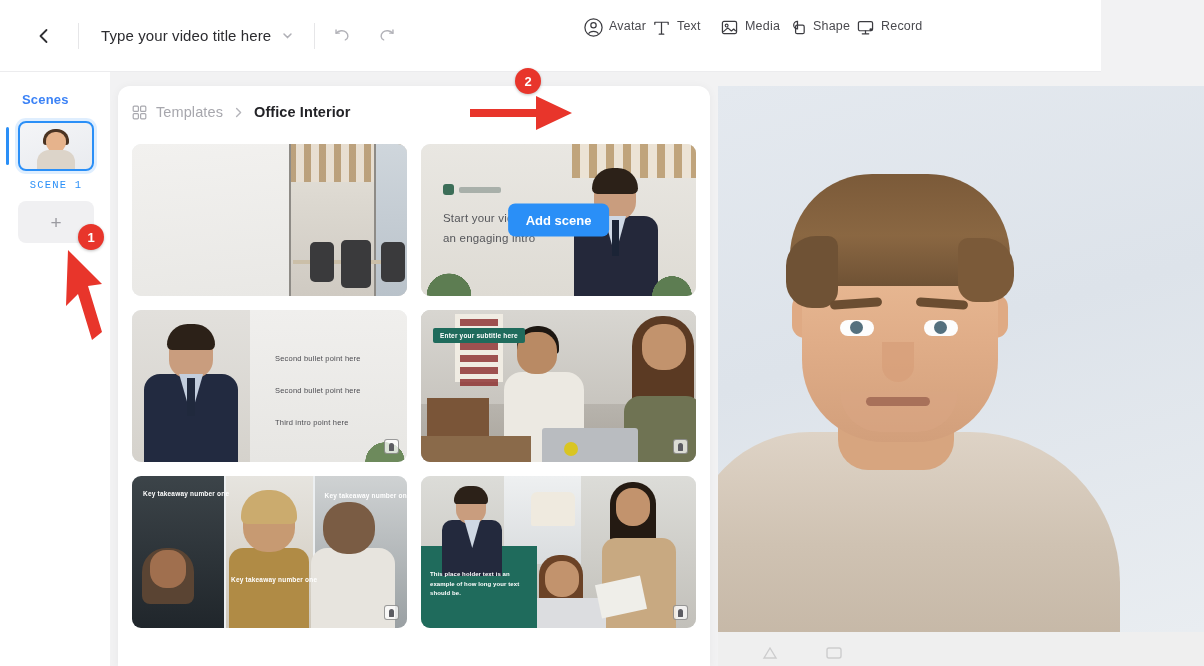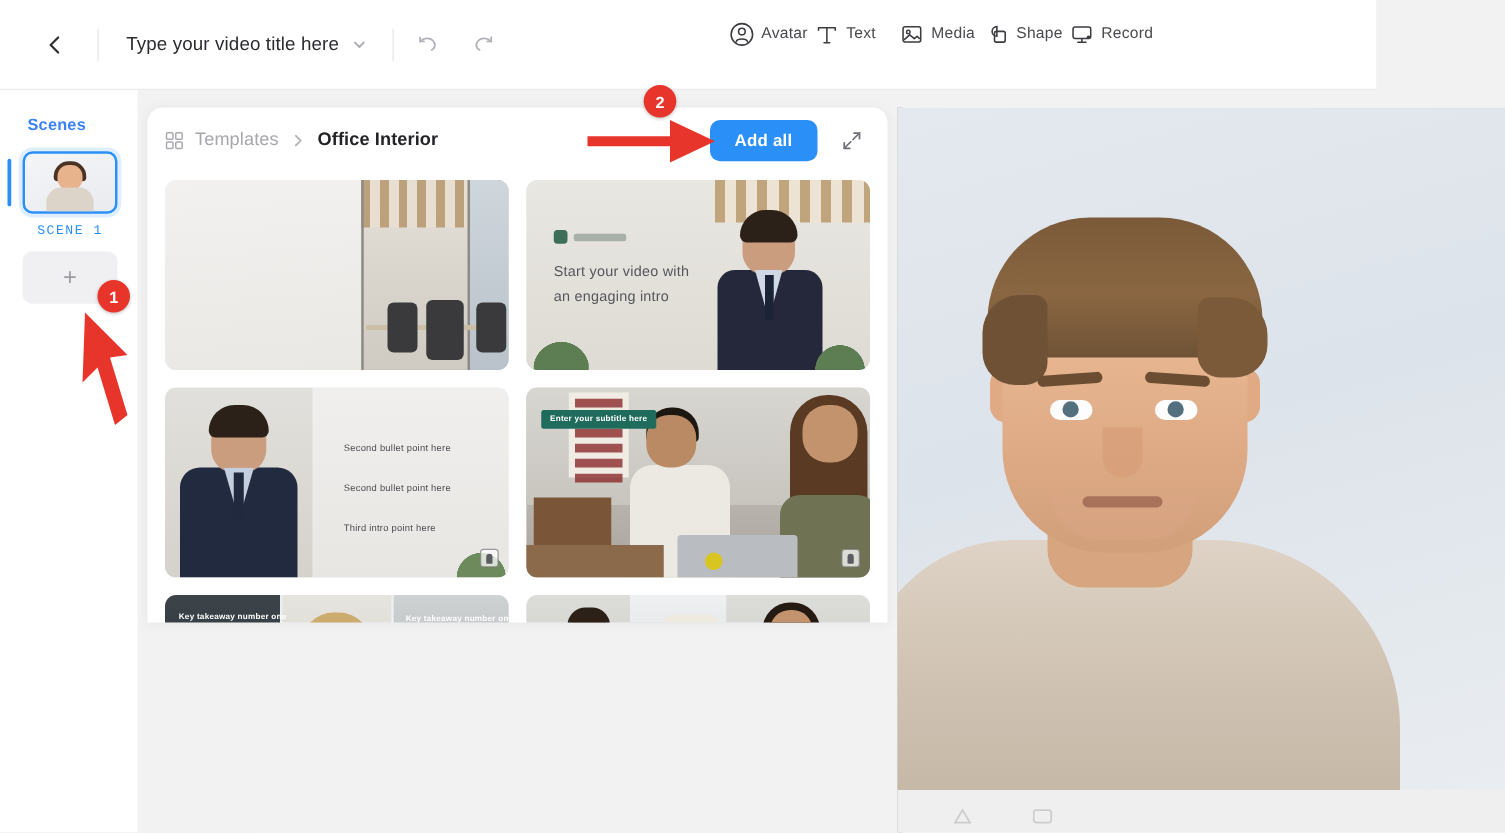--- a/index.html
+++ b/index.html
@@ -69,21 +69,21 @@
   }
   .add-scene {
     width: 76px; height: 42px; margin: 10px 0 0 18px; border-radius: 8px;
     background: #f0f0f2; display: flex; align-items: center; justify-content: center;
     cursor: pointer; position: relative;
   }
   .plus { color: #9b9ba1; font-size: 19px; line-height: 1; font-weight: 300; }
 
   
   .tpl-panel {
-    position: absolute; left: 118px; top: 86px; width: 592px; height: 412px;
+    position: absolute; left: 118px; top: 86px; width: 592px; height: 580px;
     background: #ffffff; border-radius: 12px 12px 0 0;
     box-shadow: 0 1px 10px rgba(0,0,0,.05);
     overflow: hidden;
   }
   .tpl-head { height: 52px; display: flex; align-items: center; padding: 0 18px 0 14px; }
   .crumb { display: flex; align-items: center; gap: 9px; }
   .crumb-root { font-size: 14.5px; color: #a7a7ad; cursor: pointer; letter-spacing:.1px; }
   .crumb-sep { color: #b9b9bf; display:flex; align-items:center; }
   .crumb-cur { font-size: 14.5px; color: #232327; font-weight: 700; letter-spacing:.1px; }
   .head-right { margin-left: auto; display: flex; align-items: center; gap: 16px; }
@@ -484,31 +484,20 @@
         </span>
         <span class="crumb-root">Templates</span>
         <span class="crumb-sep">
           <svg width="13" height="13" viewBox="0 0 13 13">
             <path d="M4.6 2.6 L8.6 6.5 L4.6 10.4" fill="none" stroke="#b4b4ba" stroke-width="1.4" stroke-linecap="round" stroke-linejoin="round"></path>
           </svg>
         </span>
         <span class="crumb-cur">Office Interior</span>
       </div>
 
-      <div class="head-right">
-        <button class="addall">Add all</button>
-        <span class="expand-btn">
-          <svg width="17" height="17" viewBox="0 0 17 17">
-            <path d="M10.2 2.4 L14.6 2.4 L14.6 6.8" fill="none" stroke="#6e6e75" stroke-width="1.4" stroke-linecap="round" stroke-linejoin="round"></path>
-            <path d="M14.6 2.4 L9.4 7.6" fill="none" stroke="#6e6e75" stroke-width="1.4" stroke-linecap="round"></path>
-            <path d="M6.8 14.6 L2.4 14.6 L2.4 10.2" fill="none" stroke="#6e6e75" stroke-width="1.4" stroke-linecap="round" stroke-linejoin="round"></path>
-            <path d="M2.4 14.6 L7.6 9.4" fill="none" stroke="#6e6e75" stroke-width="1.4" stroke-linecap="round"></path>
-          </svg>
-        </span>
-      </div>
     </div>
 
     <div class="grid">
 
       <div class="card">
         <div class="c1-left"></div>
         <div class="c1-right">
           <div class="c1-beam"></div>
           <div class="c1-mull2"></div>
           <div class="c1-win"></div>
@@ -531,20 +520,21 @@
         <div class="c2-t2">an engaging intro</div>
         <div class="c2-man">
           <div class="c2-suit"></div>
             <div class="c2-head"></div>
             <div class="c2-hair"></div>
           <div class="c2-shirt"></div>
             <div class="c2-tie"></div>
         </div>
         <div class="c2-plant"></div>
         <div class="c2-plant2"></div>
+        <button class="addscene-btn">Add scene</button>
       </div>
 
       <div class="card">
         <div class="c3-right"></div>
         <div class="c3-left">
           <div class="c3-suit"></div>
             <div class="c3-head"></div>
             <div class="c3-hair"></div>
           <div class="c3-shirt"></div>
             <div class="c3-tie"></div>

